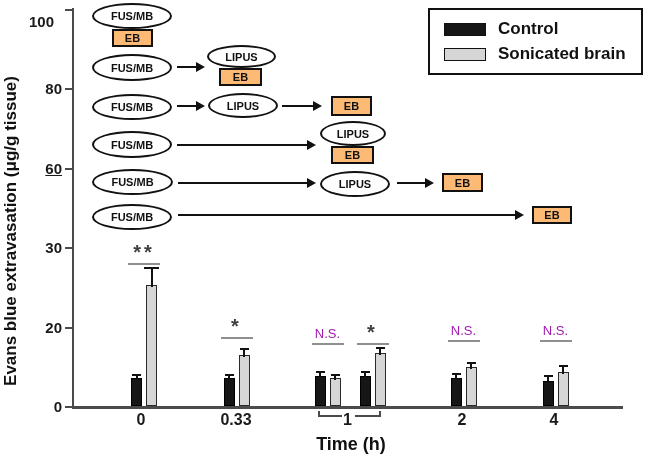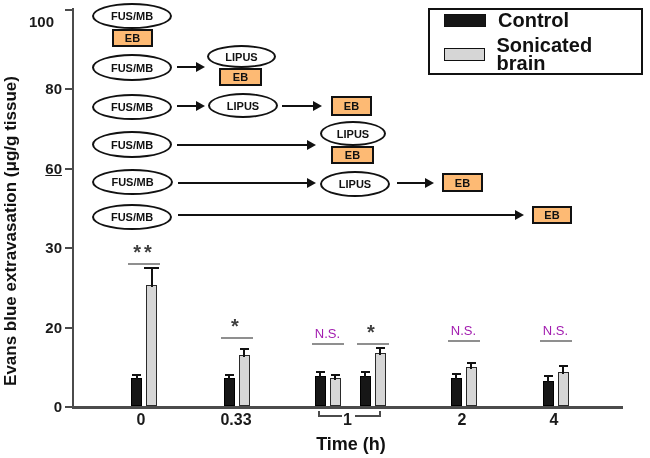--- a/index.html
+++ b/index.html
@@ -21,21 +21,21 @@
   
   .sig-line{position:absolute;height:2px;background:#8f8f8f;}
   .sig-ast{position:absolute;font-weight:bold;font-size:20px;letter-spacing:3px;color:#3f3f3f;text-align:center;line-height:20px;}
   .sig-ns{position:absolute;font-weight:normal;font-size:13px;color:#a21caf;text-align:center;line-height:14px;}
   .brk{position:absolute;background:#4b4b4b;}
   
   #legend{position:absolute;left:428px;top:8px;width:215px;height:67px;border:2px solid #111;
           box-sizing:border-box;display:flex;flex-direction:column;justify-content:center;gap:7px;padding-left:14px;}
   .leg-row{display:flex;align-items:center;gap:12px;}
   .leg-swatch{width:42px;height:13px;border:1.5px solid #111;box-sizing:border-box;}
-  .leg-label{font-weight:bold;font-size:20px;color:#111;line-height:18px;}
+  .leg-label{font-weight:bold;font-size:17px;color:#111;line-height:18px;}
   
   .dg-oval{position:absolute;box-sizing:border-box;border:2.5px solid #111;border-radius:50%;
            background:#fff;display:flex;align-items:center;justify-content:center;
            font-weight:bold;font-size:11px;color:#111;z-index:2;}
   .dg-box{position:absolute;box-sizing:border-box;border:2.5px solid #111;background:#fdba74;
           display:flex;align-items:center;justify-content:center;font-weight:bold;font-size:11px;color:#111;z-index:1;}
   .arrow-line{position:absolute;height:2.2px;background:#111;}
   .arrow-head{position:absolute;width:0;height:0;border-top:5.5px solid transparent;
               border-bottom:5.5px solid transparent;border-left:9px solid #111;}
 </style>

